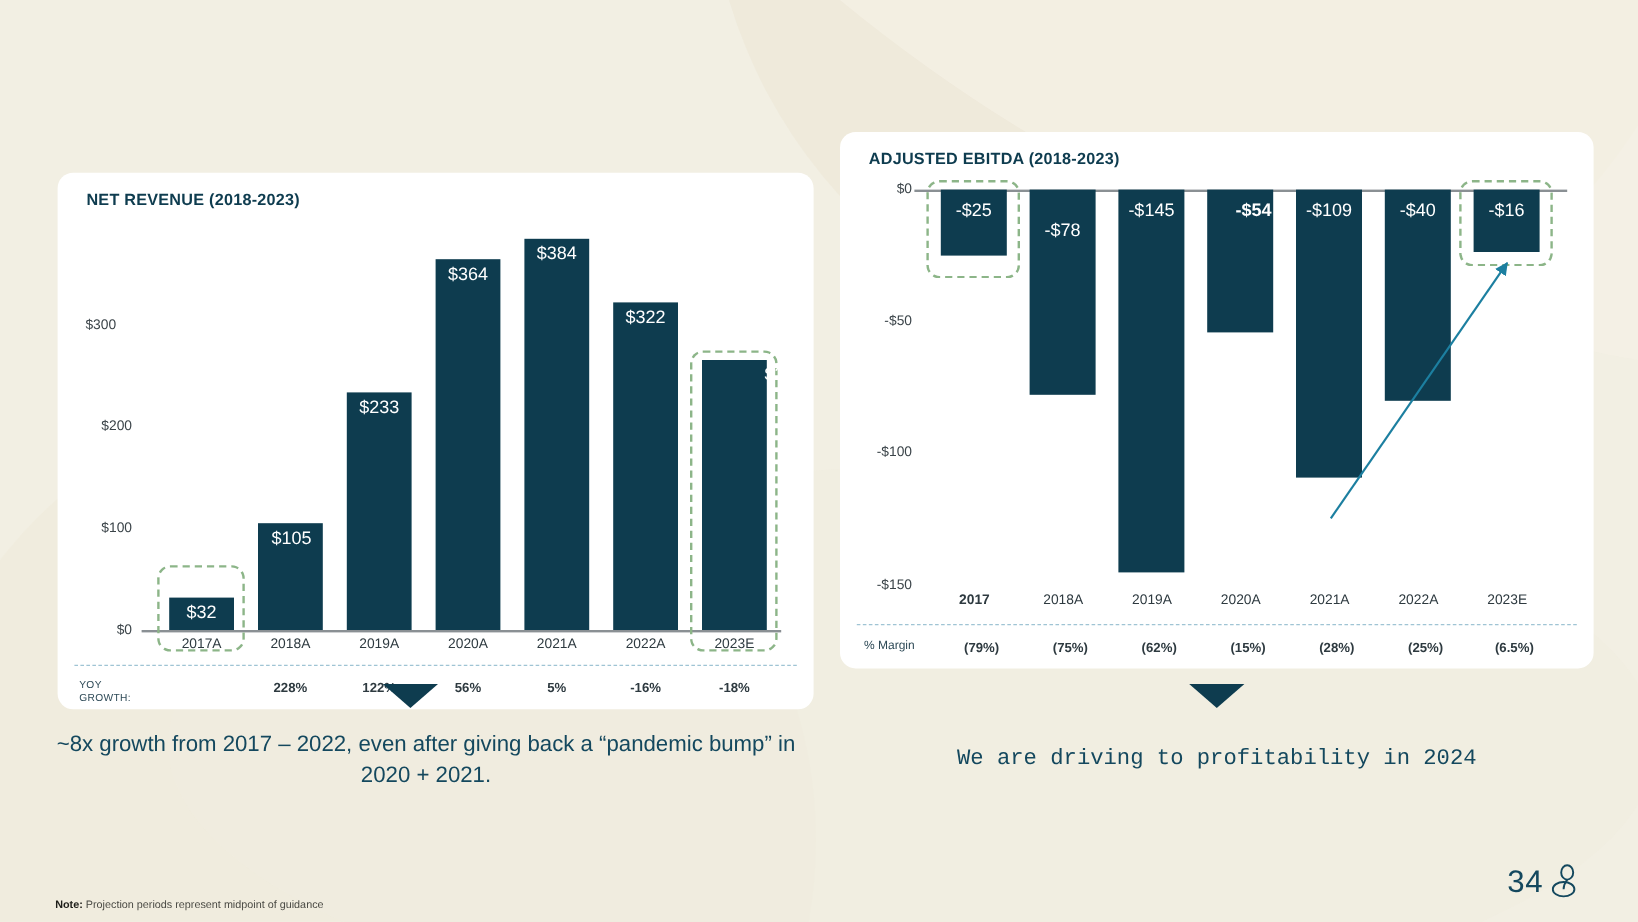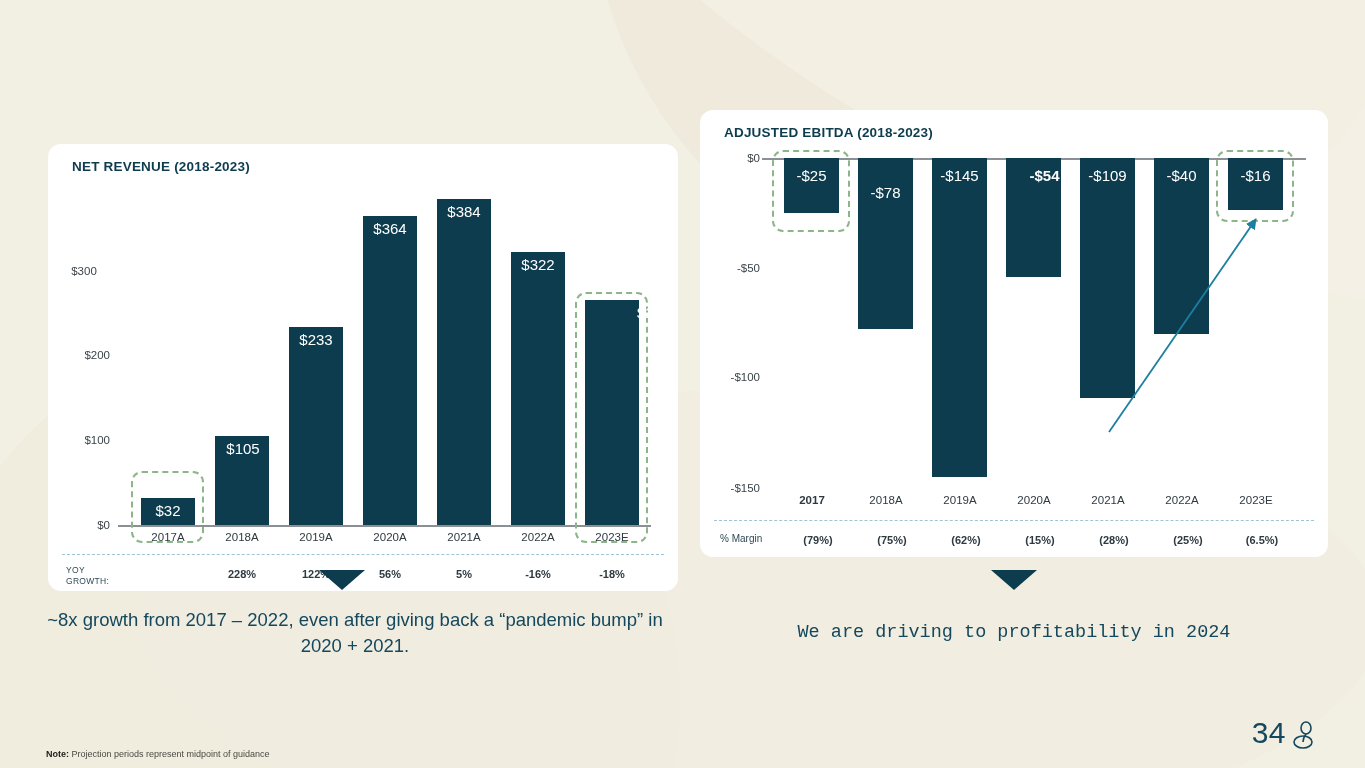--- a/index.html
+++ b/index.html
@@ -114,25 +114,25 @@
   .note {
     position: absolute;
     left: 46px; top: 749px;
     font-size: 9px;
     color: #4a4a44;
   }
   .note b { color: #1d1d18; }
   .page-num {
     position: absolute;
     right: 50px; bottom: 18px;
-    font-size: 30px;
+    font-size: 26px;
     color: #14485e;
     letter-spacing: .5px;
     display: flex;
-    align-items: flex-end;
+    align-items: flex-start;
     gap: 7px;
     margin-left: 48px;
   }
   .logo-g { display: block; }
 </style>
 </head>
 <body>
 
 <div class="bg-art">
   <svg viewBox="0 0 1365 768">

